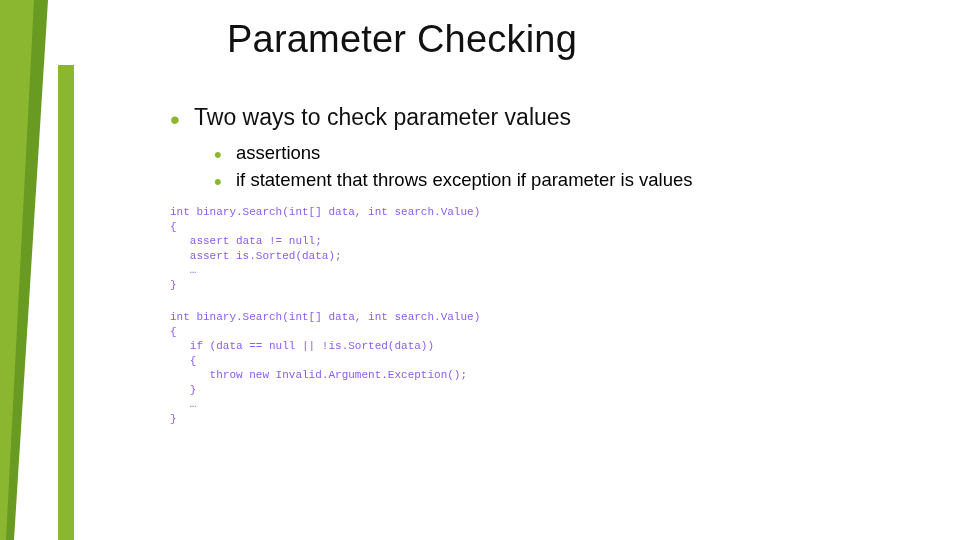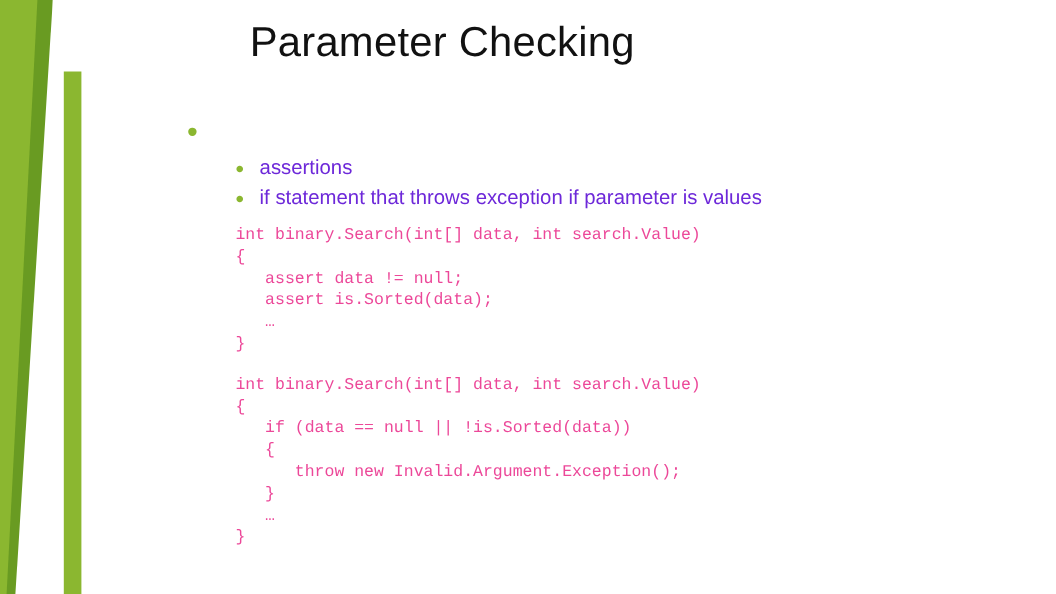--- a/index.html
+++ b/index.html
@@ -68,49 +68,49 @@
     color: #8BB730;
     font-size: 22px;
     line-height: 1;
     width: 22px;
     flex: 0 0 22px;
     transform: translateY(3px);
   }
   .txt-sub {
     font-size: 18.5px;
     font-weight: 300;
-    color: #6d28d9;
+    color: #000000;
   }
   .code {
     font-family: "Consolas", "Courier New", monospace;
-    font-size: 15px;
+    font-size: 11px;
     line-height: 1.32;
     white-space: pre;
-    color: #ec4899;
-    margin-left: 44px;
+    color: #8b5cf6;
     margin-top: 14px;
     font-weight: 400;
   }
   .code + .code { margin-top: 18px; }
 </style>
 </head>
 <body>
 
 <svg class="deco-edge" viewBox="0 0 48 540" preserveAspectRatio="none">
   <polygon points="0,0 48,0 14,540 0,540" fill="#699B22"></polygon>
   <polygon points="0,0 34,0 6,540 0,540" fill="#8BB730"></polygon>
 </svg>
 <div class="deco-inner-bar"></div>
 
 <h1 class="title">Parameter Checking</h1>
 
 <div class="content">
 
   <div class="b-row">
     <div class="bullet-main">•</div>
+    <div class="txt-main">Two ways to check parameter values</div>
   </div>
 
   <div class="sub">
     <div class="b-row">
       <div class="bullet-sub">•</div>
       <div class="txt-sub">assertions</div>
     </div>
     <div class="b-row">
       <div class="bullet-sub">•</div>
       <div class="txt-sub">if statement that throws exception if parameter is values</div>

